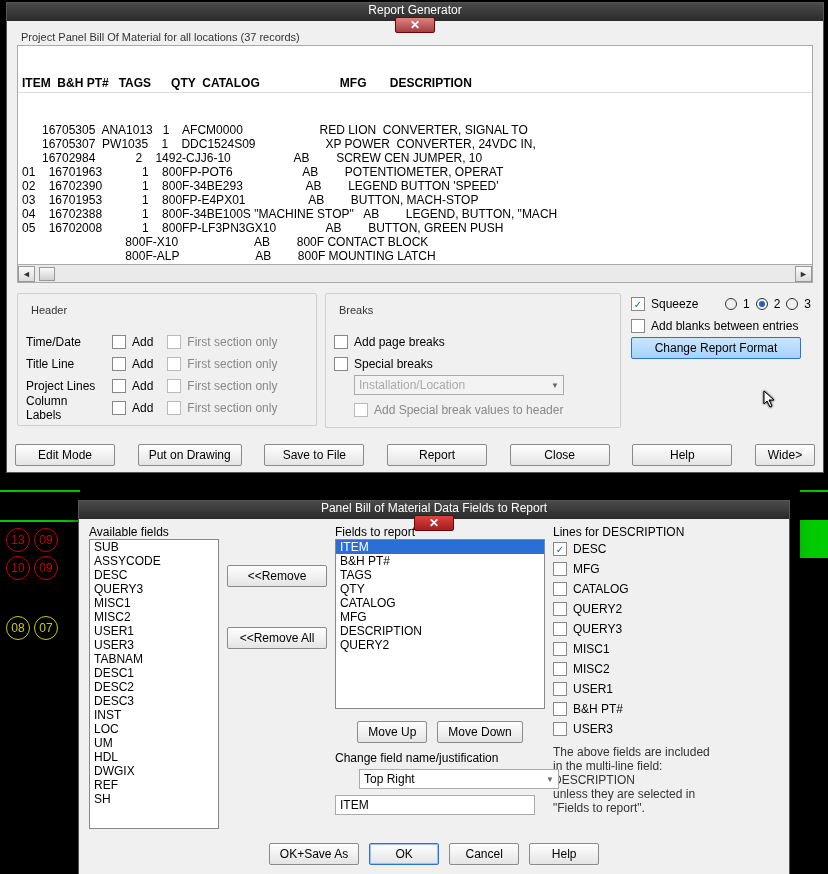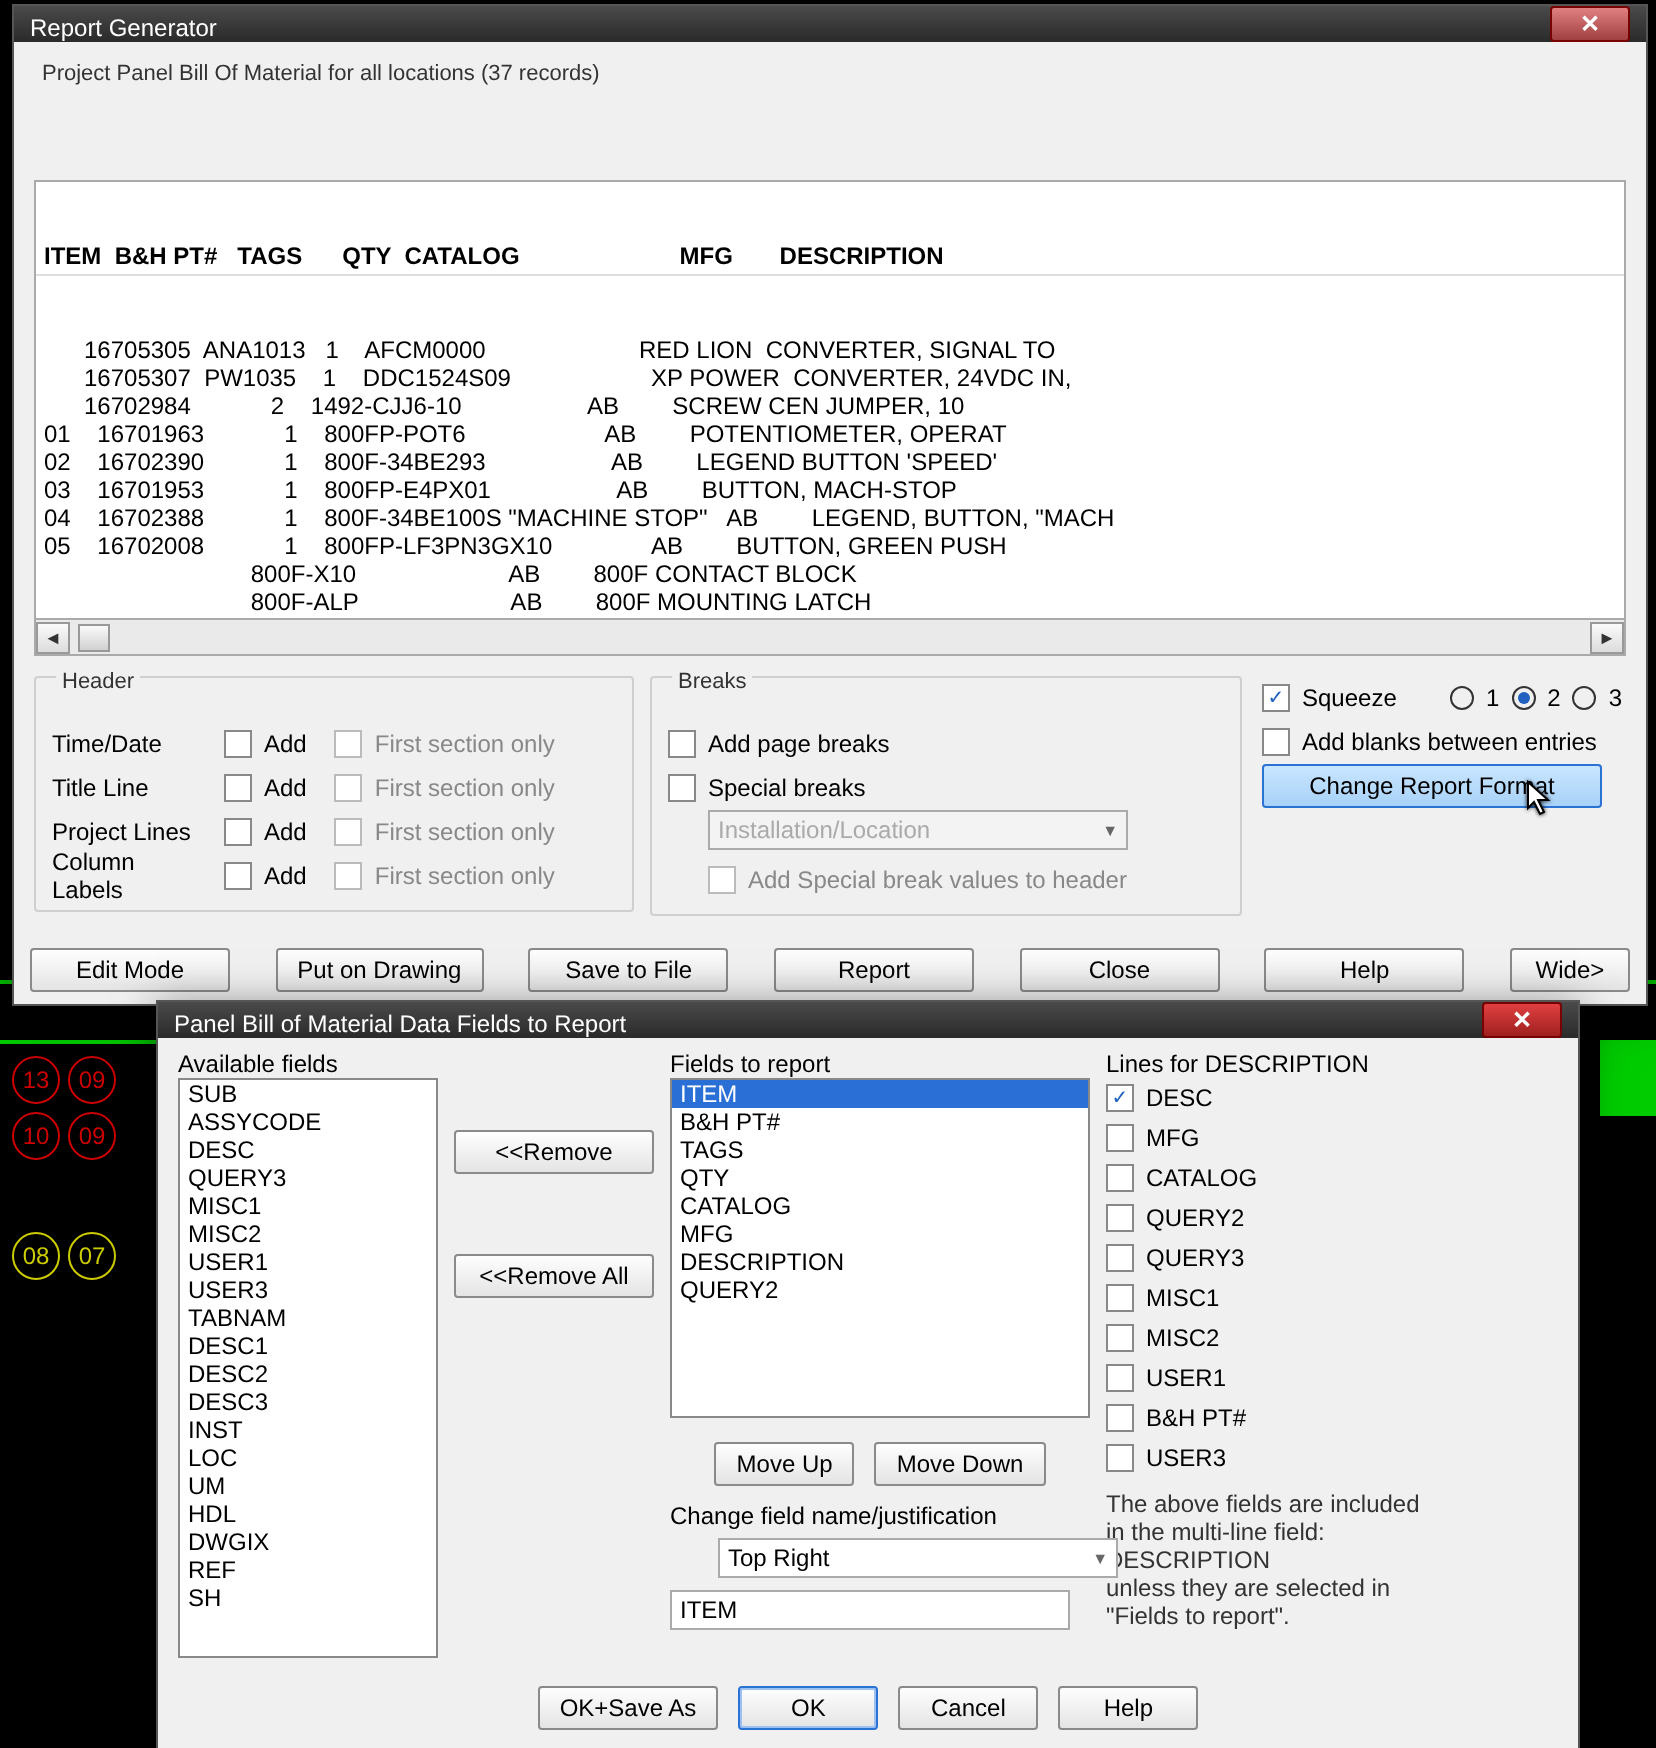--- a/index.html
+++ b/index.html
@@ -3,35 +3,35 @@
 <meta charset="utf-8">
 <style>
   * { box-sizing: border-box; font-family: "Segoe UI", Tahoma, sans-serif; font-size: 12px; }
   body { margin:0; width:828px; height:874px; background:#000; position:relative; overflow:hidden; }
   .cad-bg { position:absolute; inset:0; background:#000; }
   .cad-line { position:absolute; background:#0c0; }
   .cad-circle { position:absolute; border:1px solid #c00; border-radius:50%; width:24px; height:24px; display:flex; align-items:center; justify-content:center; color:#c00; font-size:10px; }
   .cad-circle.yellow { border-color:#cc0; color:#cc0; }
 
   .window { position:absolute; background:#f0f0f0; border:1px solid #555; box-shadow:0 4px 20px rgba(0,0,0,.5); }
-  .titlebar { height:18px; background:linear-gradient(#4a4a4a,#2a2a2a); display:flex; align-items:flex-end; padding:0 8px; color:#fff; }
+  .titlebar { height:18px; background:linear-gradient(#4a4a4a,#2a2a2a); display:flex; align-items:center; padding:0 8px; color:#fff;flex-direction:column; }
   .titlebar .title { flex:1; font-size:12px; }
   .titlebar .close-btn { width:40px; height:18px; background:linear-gradient(#e08080,#a04040); border:1px solid #700; border-radius:2px; display:flex; align-items:center; justify-content:center; color:#fff; font-weight:bold; cursor:pointer; }
   .titlebar .close-btn.red { background:linear-gradient(#e04040,#a02020); }
 
   .pane { padding:6px 10px; }
   .report-summary { font-size:11px; color:#333; padding:4px 0 2px 4px; }
-  .data-table { font-family:"Courier New",monospace; font-size:12px; background:#fff; border:1px solid #aaa; height:220px; overflow:hidden; white-space:pre;margin-top:45px; }
+  .data-table { font-family:"Courier New",monospace; font-size:12px; background:#fff; border:1px solid #aaa; height:220px; overflow:hidden; white-space:pre; }
   .data-table-header { font-weight:bold; padding:2px 4px; border-bottom:1px solid #ddd; }
   .data-table-body { padding:2px 4px; }
   .hscroll { height:18px; background:#eaeaea; border:1px solid #aaa; border-top:none; position:relative; display:flex; align-items:center; }
   .hs-arrow { width:17px; height:16px; border:1px solid #999; background:linear-gradient(#fafafa,#dcdcdc); display:flex; align-items:center; justify-content:center; font-size:9px; color:#333; }
   .hs-thumb { width:16px; height:14px; background:linear-gradient(#fafafa,#d0d0d0); border:1px solid #999; margin-left:4px; }
 
-  .groupbox { border:1px solid #cfcfcf; border-radius:2px; padding:8px 8px 6px 8px; margin:4px 0; position:relative; }
+  .groupbox { border:1px solid #cfcfcf; border-radius:2px; padding:23px 8px 6px 8px; margin:4px 0; position:relative; }
   .groupbox > .legend { position:relative; top:-14px; left:2px; background:#f0f0f0; padding:0 3px; font-size:11px; color:#333; margin-bottom:-10px; display:inline-block;}
   .opt-row { display:flex; align-items:center; height:22px; gap:6px; }
   .opt-row .lbl { width:80px; }
   .chk { width:14px; height:14px; border:1px solid #888; background:#fff; display:inline-flex; align-items:center; justify-content:center; font-size:10px; color:#2060c0; }
   .chk.checked::after { content:"✓"; }
   .radio { width:12px; height:12px; border:1px solid #333; border-radius:50%; display:inline-flex; align-items:center; justify-content:center; }
   .radio.sel::after { content:""; width:6px; height:6px; background:#2060c0; border-radius:50%; display:block;}
   .muted { color:#888; }
   .btn { height:22px; min-width:70px; padding:0 10px; border:1px solid #8a8a8a; background:linear-gradient(#fefefe,#e4e4e4); border-radius:2px; display:inline-flex; align-items:center; justify-content:center; cursor:pointer; }
   .btn.primary { border-color:#2a72d4; box-shadow:0 0 0 1px #9cc1f0 inset; }

